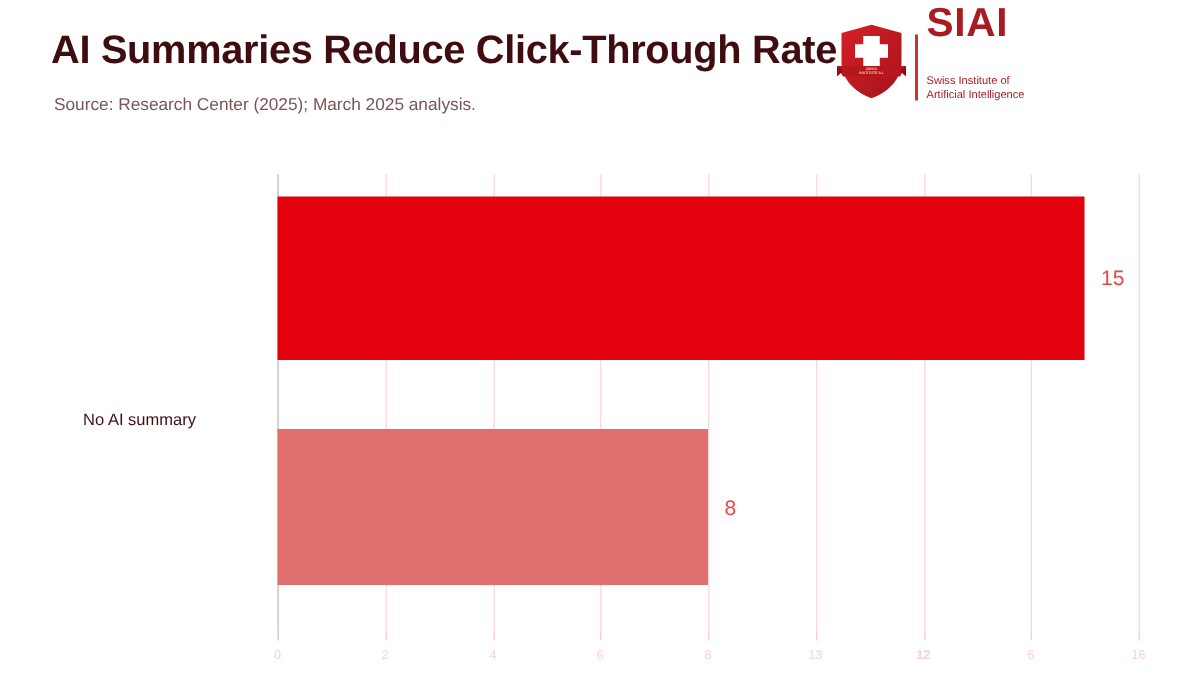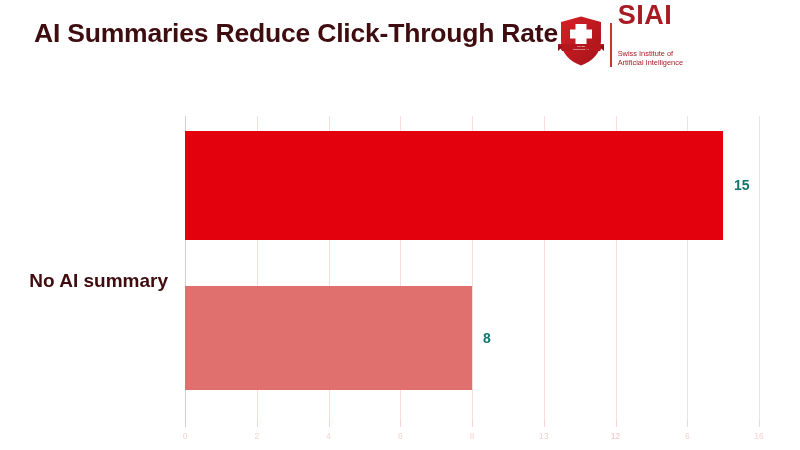--- a/index.html
+++ b/index.html
@@ -118,33 +118,33 @@
     background: #C8C8C8;
   }
 
   .bar {
     position: absolute;
     left: 0;
   }
   .bar-value {
     position: absolute;
     font-size: 14px;
-    font-weight: bold;
-    color: #0f766e;
+    font-weight: normal;
+    color: #ef4444;
     transform: translateY(-50%);
     white-space: nowrap;
   }
 
   .cat-label {
     position: absolute;
     right: 767px;  
-    font-size: 19px;
-    font-weight: bold;
+    font-size: 11px;
+    font-weight: normal;
     color: #3F0D10;
-    text-align: right;
+    text-align: center;
     transform: translateY(-50%);
     line-height: 1.22;
   }
 
   .xtick {
     position: absolute;
     font-size: 8.5px;
     color: #F6D3D3;
     transform: translateX(-50%);
     white-space: nowrap;
@@ -157,20 +157,21 @@
   }
   .xtick-mark.zero { background: #CFCFCF; }
 </style>
 </head>
 <body>
 
 <div id="header">
 
   <div id="chart-title">AI Summaries Reduce Click-Through Rate</div>
 
+  <div id="chart-subtitle">Source: Research Center (2025); March 2025 analysis.</div>
 
   <div id="logo">
 
     <div id="logo-shield">
       <svg width="46" height="52" viewBox="0 0 46 52" xmlns="http://www.w3.org/2000/svg">
         <defs>
           <linearGradient id="shGrad" x1="0" y1="0" x2="1" y2="1">
             <stop offset="0%" stop-color="#D81F26"></stop>
             <stop offset="100%" stop-color="#A3141A"></stop>
           </linearGradient>

